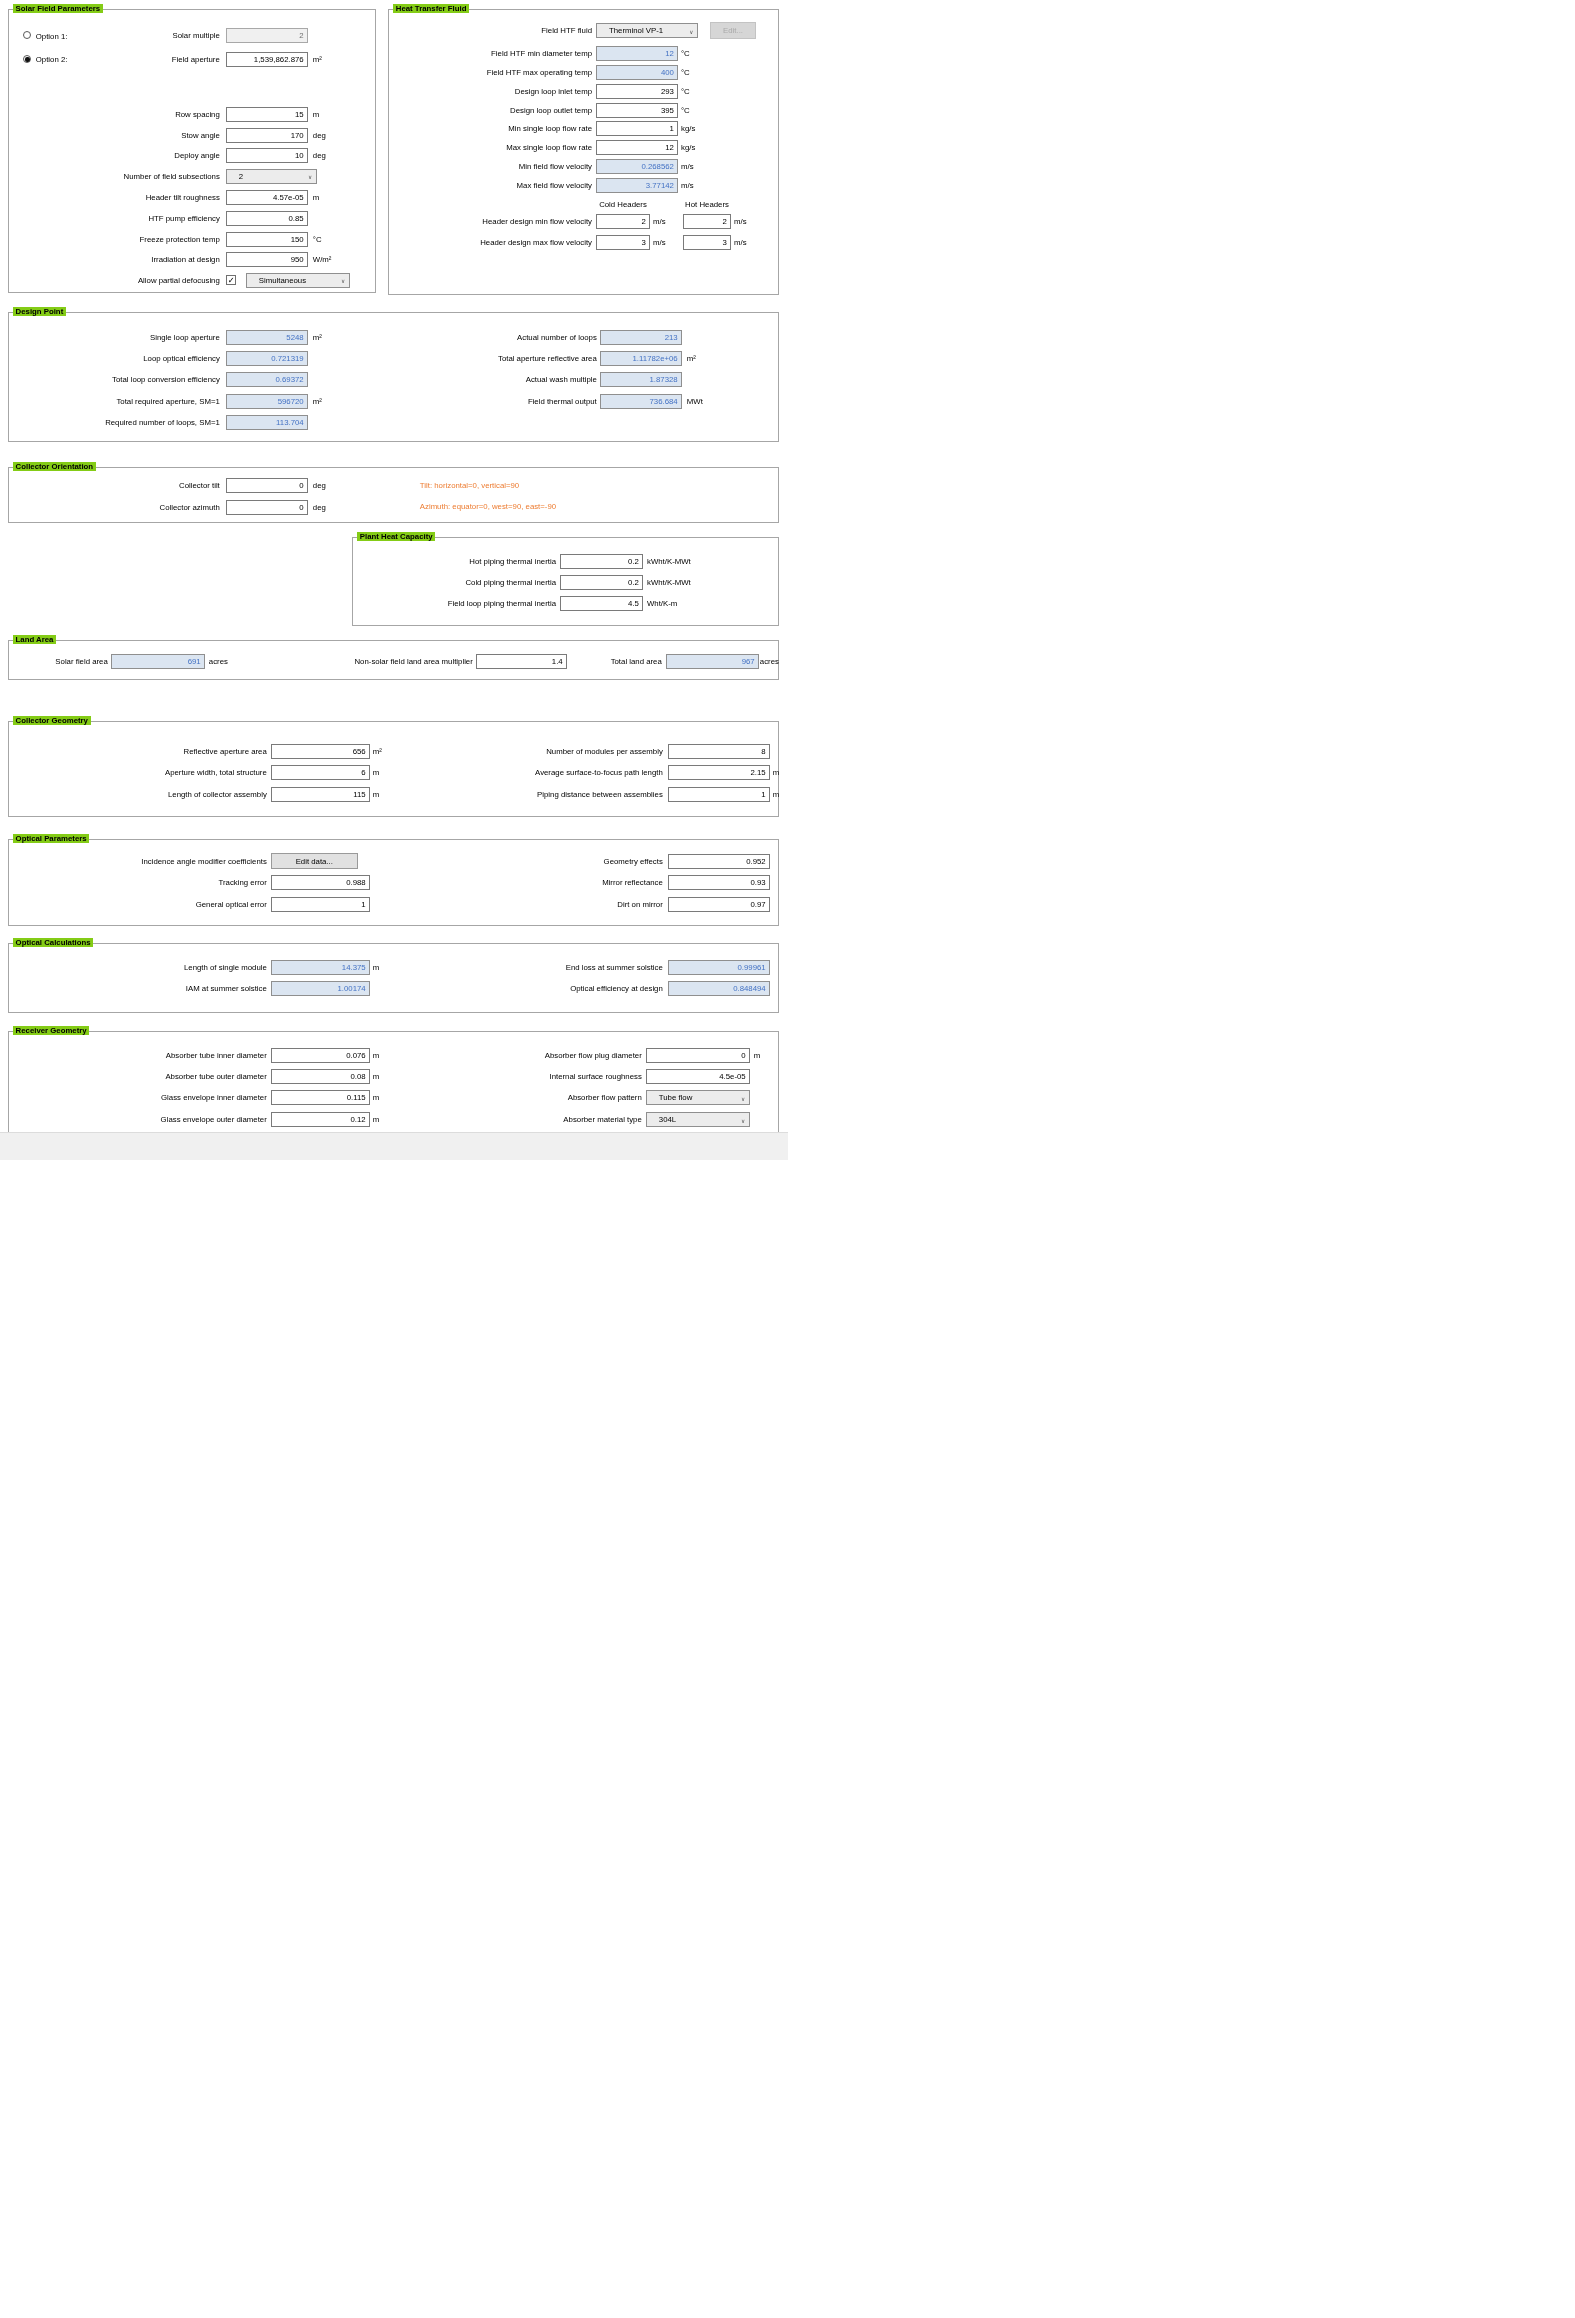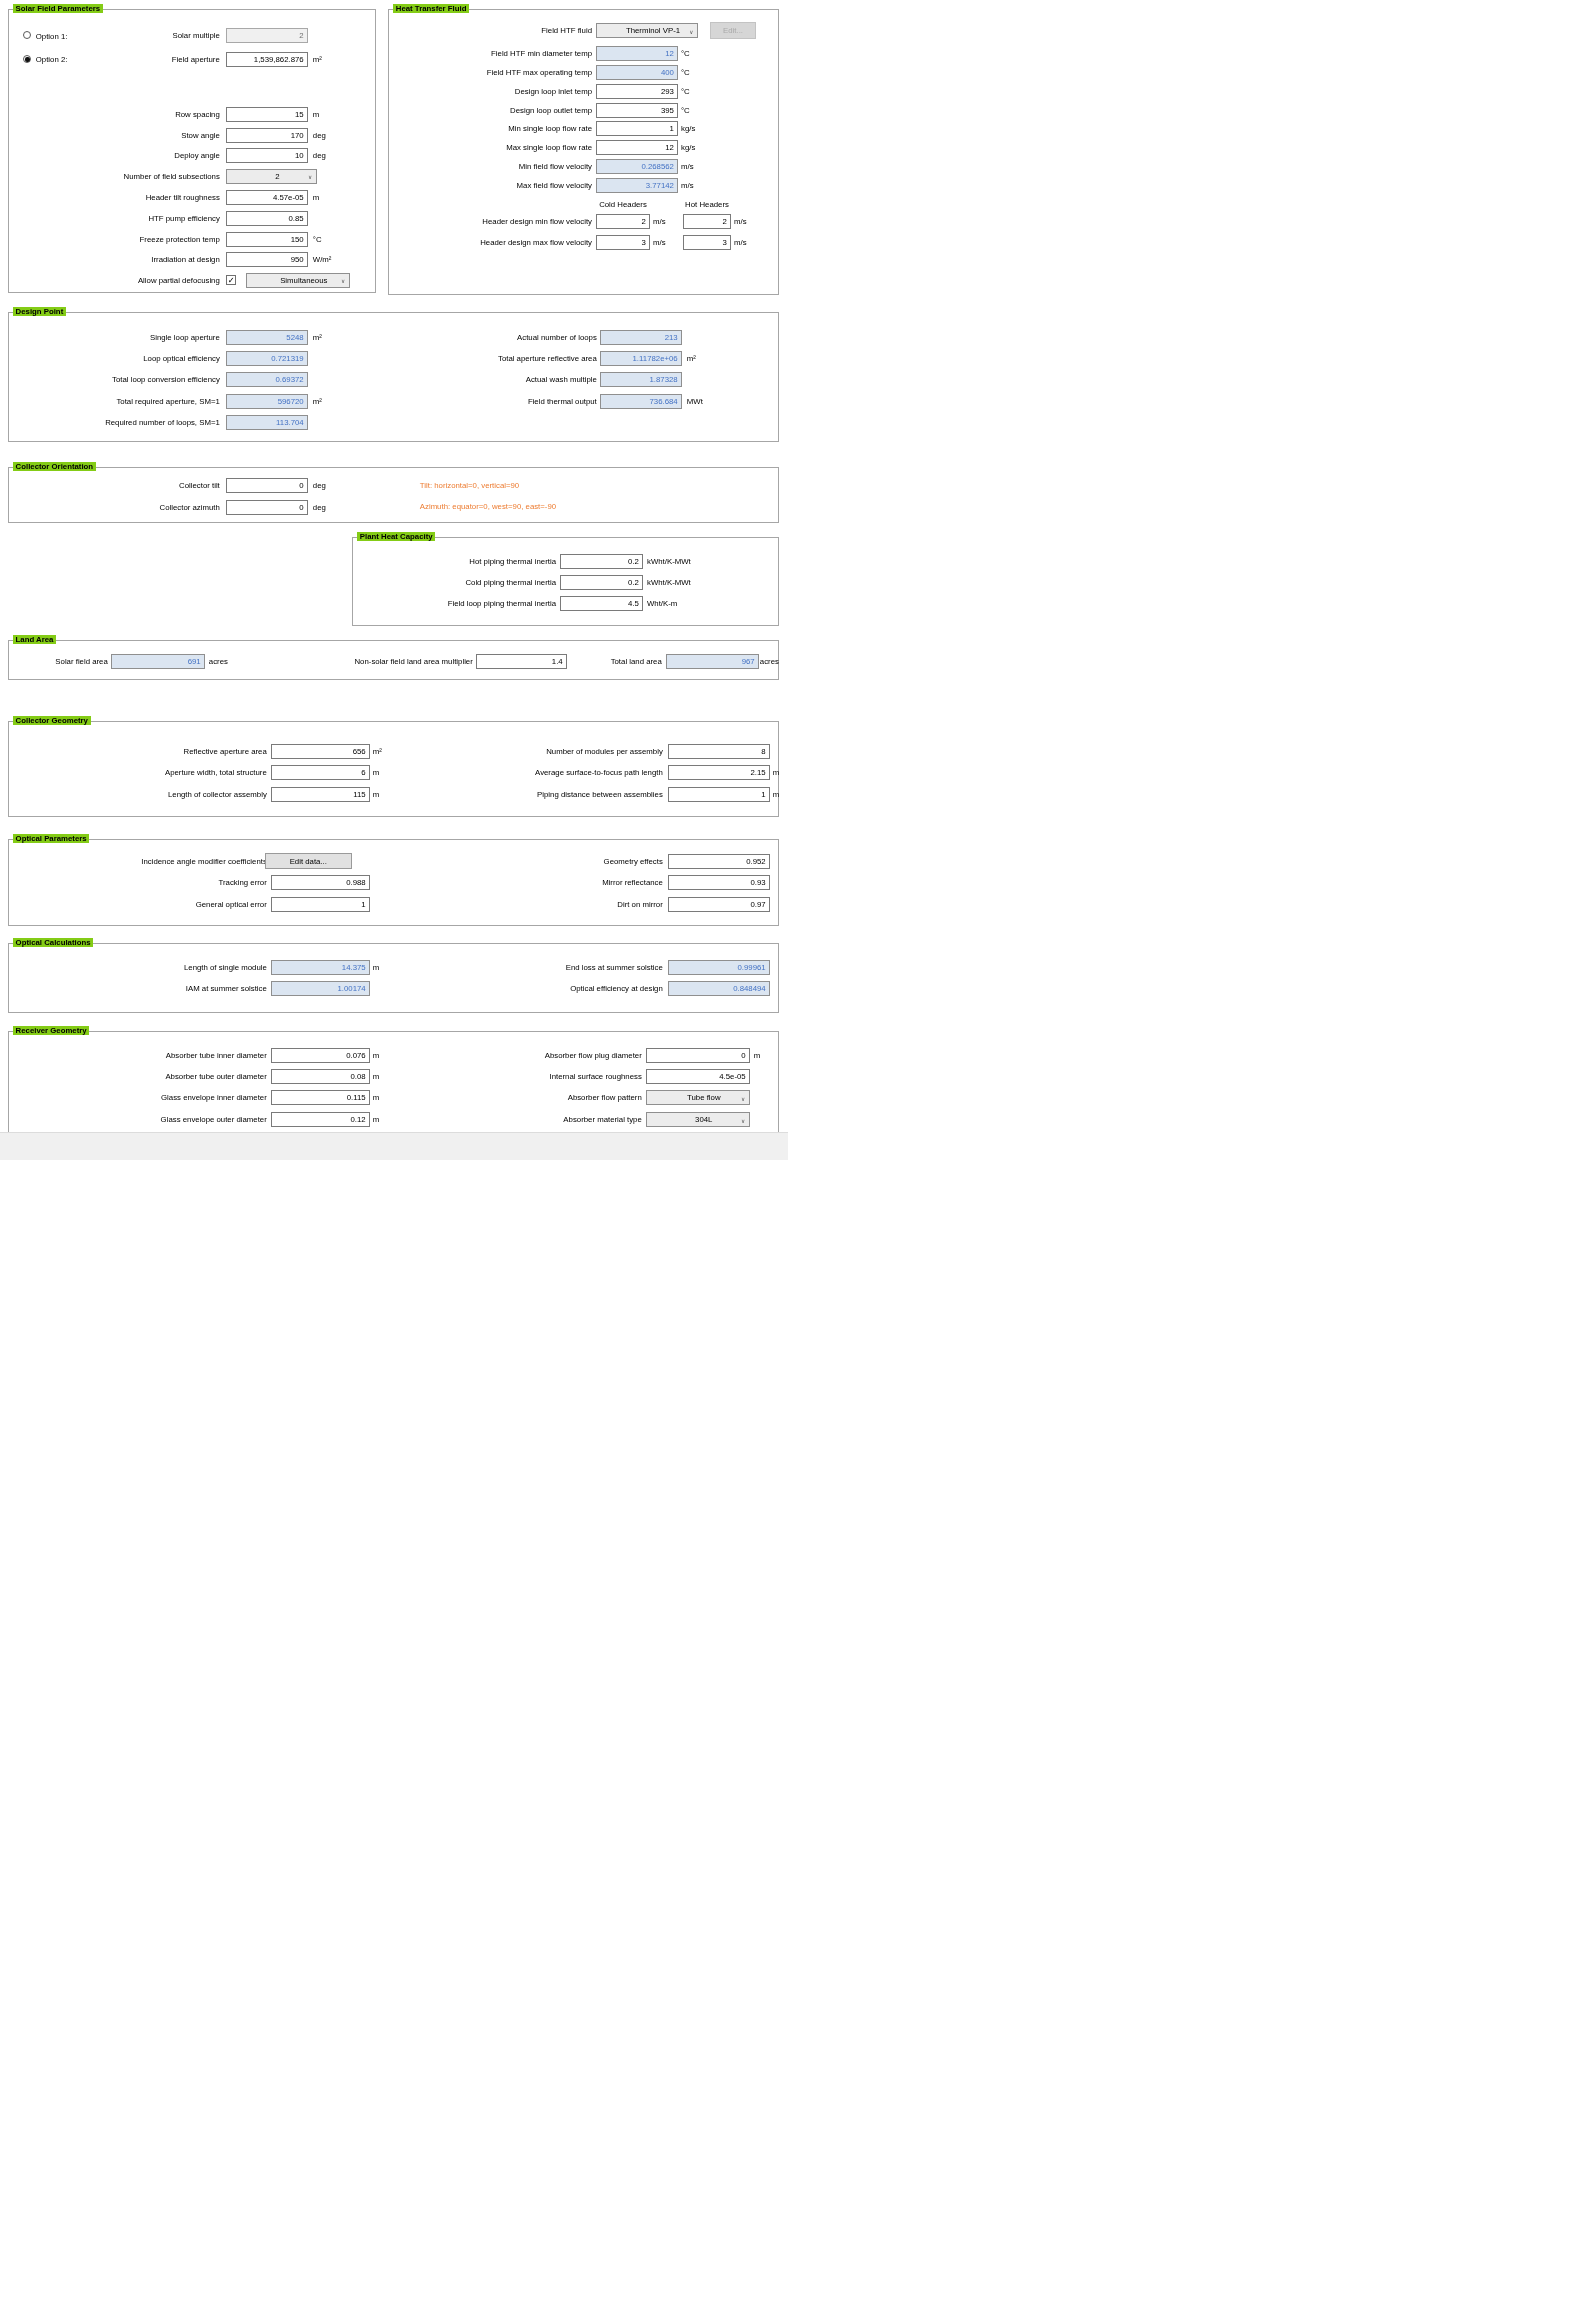--- a/index.html
+++ b/index.html
@@ -11,21 +11,21 @@
   .row{position:absolute;left:0;height:15px;width:100%;}
   .lbl{position:absolute;top:3.1px;left:0;width:var(--lw);text-align:right;white-space:nowrap;}
   .inp{position:absolute;top:0;left:var(--ix);width:var(--iw);height:15px;line-height:14px;
        text-align:right;padding:0 3.1px;border:0.5px solid #7a7a7a;background:#fff;
        box-sizing:border-box;white-space:nowrap;}
   .unit{position:absolute;top:3.1px;left:var(--ux);white-space:nowrap;}
   .calc{background:#dbe5f1;color:#4472c4;border-color:#8f8f8f;}
   .dis{background:#f0f0f0;color:#6f6f6f;border-color:#a8a8a8;}
   .dd{position:absolute;top:0;left:var(--ix);width:var(--iw);height:15px;line-height:14px;
       border:0.5px solid #8f8f8f;background:#ececec;box-sizing:border-box;
-      padding-left:12px;text-align:center;white-space:nowrap;}
+      padding-left:12px;text-align:left;white-space:nowrap;}
   .dd .chev{position:absolute;right:3.6px;top:0.5px;color:#555;font-size:5.7px;line-height:14px;}
   .btn{position:absolute;box-sizing:border-box;text-align:center;white-space:nowrap;}
   .btn.off{background:#d6d6d6;border:0.5px solid #c3c3c3;color:#a9a9a9;line-height:15.6px;}
   .btn.on{background:#e1e1e1;border:0.5px solid #9a9a9a;color:#000;line-height:15.6px;}
   .radio{position:absolute;width:8.3px;height:8.3px;border:0.5px solid #595959;border-radius:50%;
          background:#fff;box-sizing:border-box;}
   .radio.sel::after{content:"";position:absolute;left:1.6px;top:1.6px;width:4.2px;height:4.2px;
          border-radius:50%;background:#111;}
   .rlbl{position:absolute;white-space:nowrap;}
   .cb{position:absolute;width:10px;height:10px;border:0.5px solid #707070;background:#fff;
@@ -314,21 +314,21 @@
       <div class="inp">1</div>
       <span class="unit">m</span>
     </div>
   </div>
 
   <div class="grp" id="g-op" style="left:7.8px;top:839px;width:771px;height:87px;--lw:258px;--ix:262px;--iw:99px;--ux:364px;
               --l2x:364px;--l2w:290px;--i2x:659px;--i2w:102px;--u2x:764px;">
     <span class="ttl">Optical Parameters</span>
     <div class="row" style="top:13.5px;">
       <span class="lbl">Incidence angle modifier coefficients</span>
-      <div class="btn on" style="left:256px;top:-1px;width:87px;height:16.6px;">Edit data...</div>
+      <div class="btn on" style="left:262px;top:-1px;width:87px;height:16.6px;">Edit data...</div>
     </div>
     <div class="row" style="top:35px;">
       <span class="lbl">Tracking error</span>
       <div class="inp">0.988</div>
     </div>
     <div class="row" style="top:57px;">
       <span class="lbl">General optical error</span>
       <div class="inp">1</div>
     </div>
     <div class="row r2" style="top:13.5px;">

